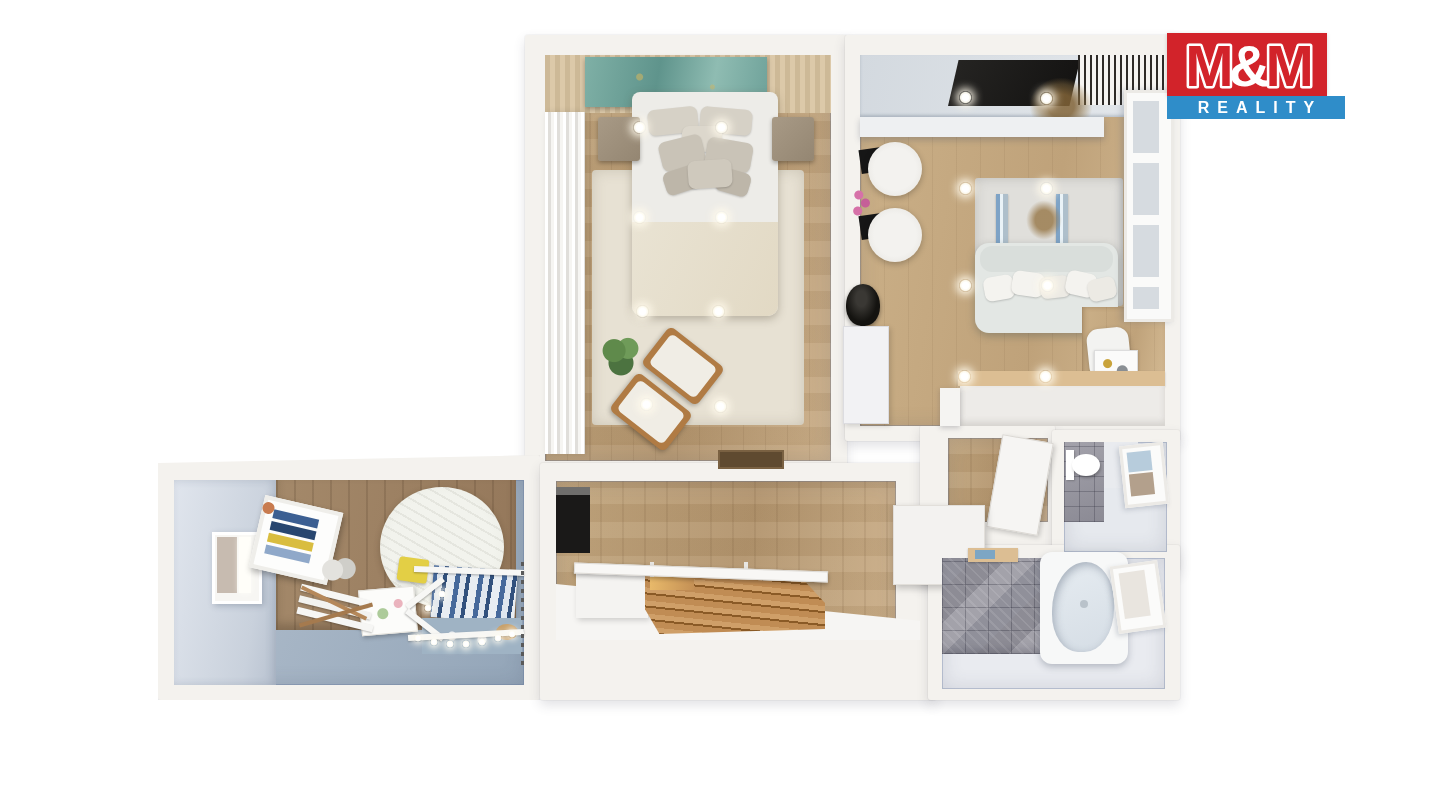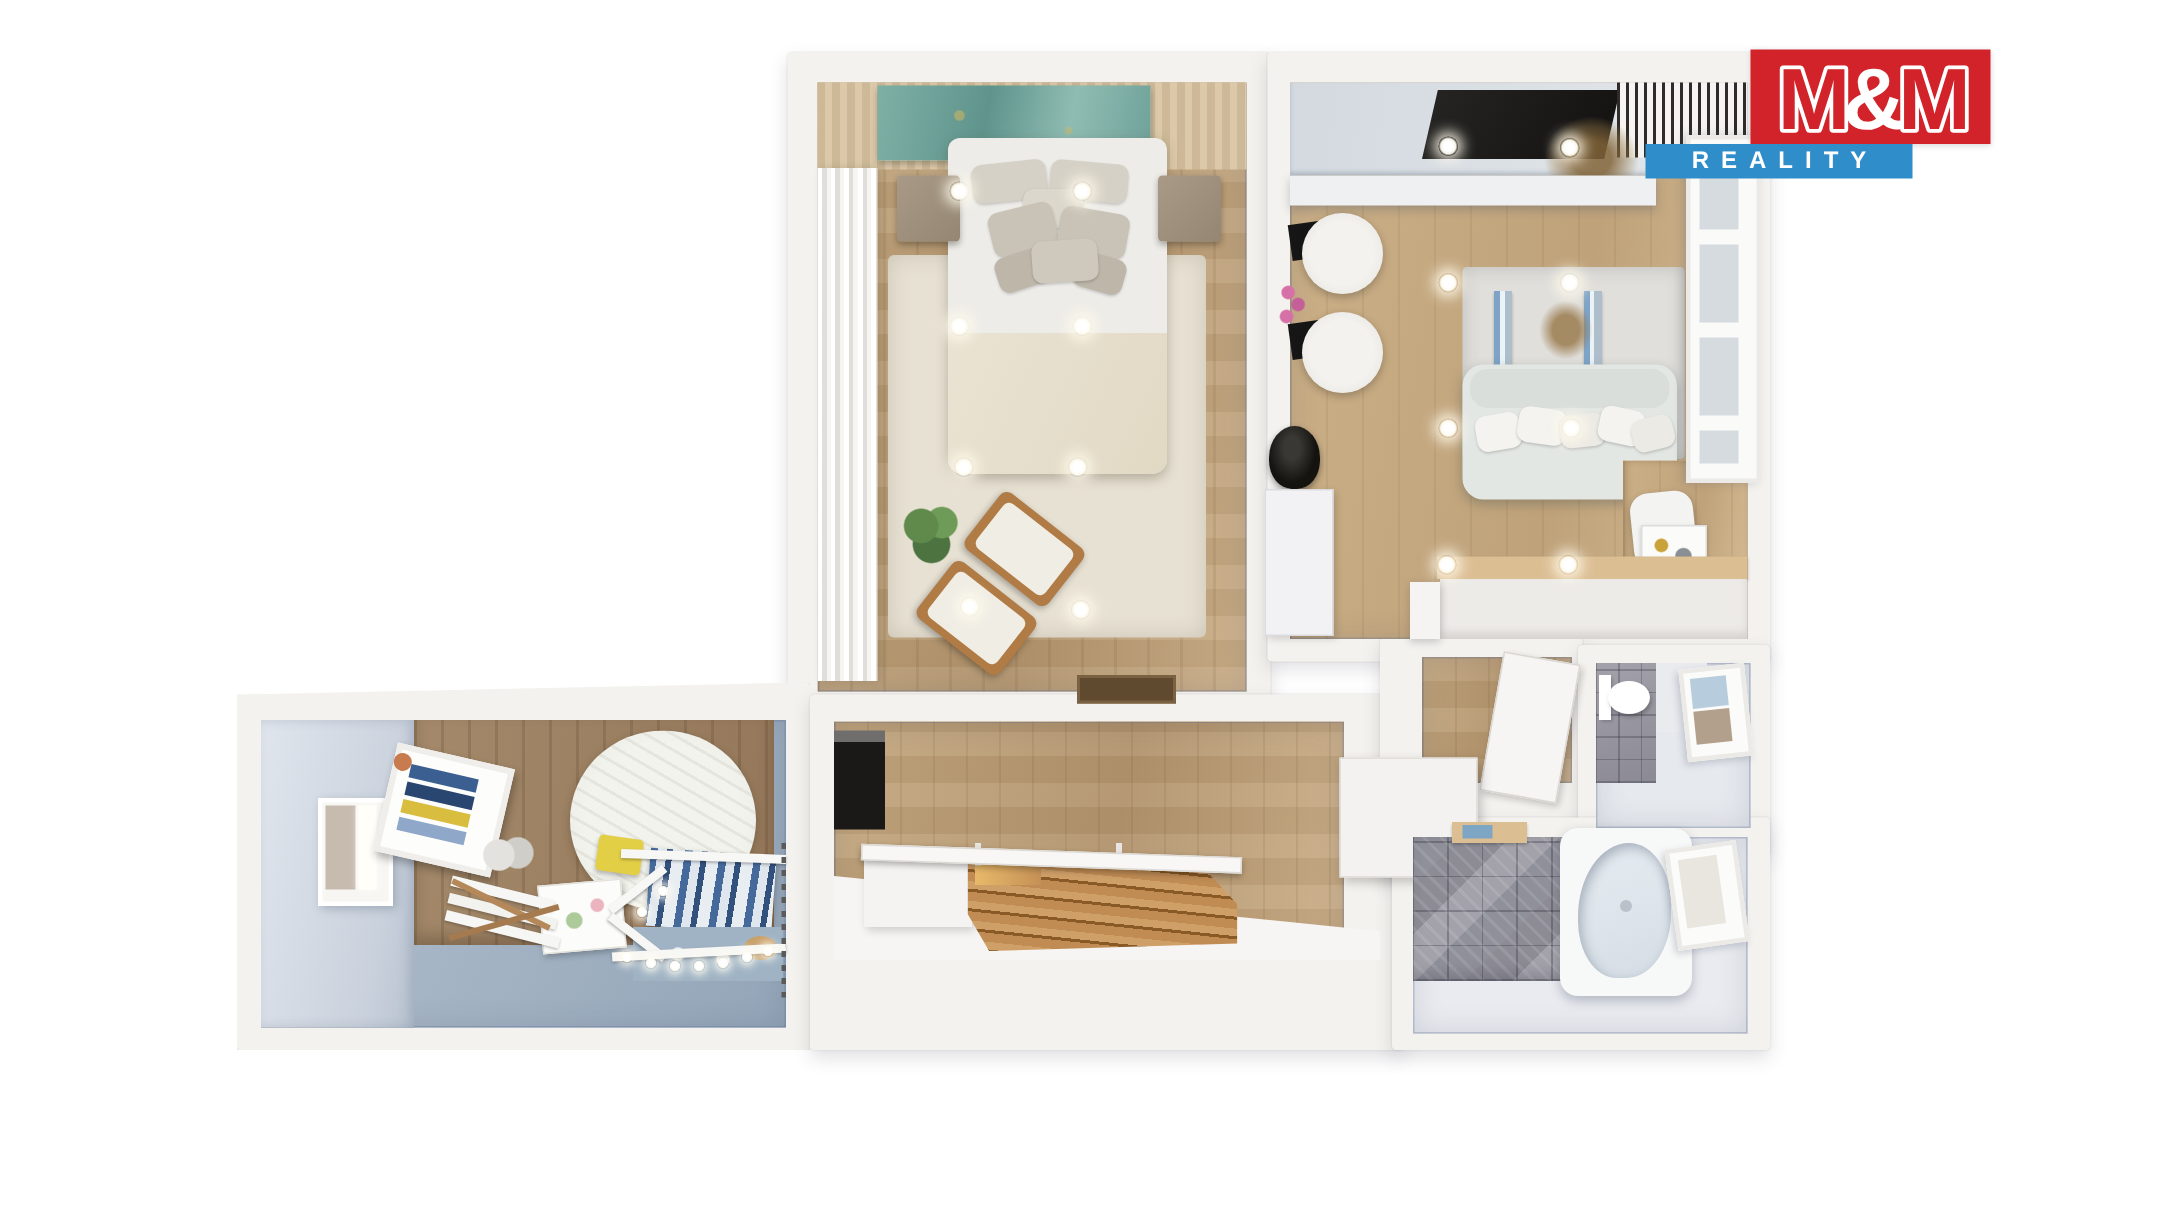--- a/index.html
+++ b/index.html
@@ -232,17 +232,17 @@
   <div class="glow glow-s" style="left:424px;top:604px;"></div>
   <div class="abs dashcut" style="left:521px;top:560px;width:3px;height:105px;"></div>
 
   <div class="logo-red" style="left:1167px;top:33px;width:160px;height:63px;text-decoration:underline;">
     <svg viewBox="0 0 160 63" width="160" height="63" aria-hidden="true">
       <text x="80" y="53" text-anchor="middle" font-family="Liberation Sans, sans-serif" font-weight="bold" font-size="58" letter-spacing="-5">
         <tspan class="logo-m">M</tspan><tspan class="logo-amp">&amp;</tspan><tspan class="logo-m">M</tspan>
       </text>
     </svg>
   </div>
-  <div class="logo-blue" style="left:1097px;top:96px;width:178px;height:23px;">
+  <div class="logo-blue" style="left:1167px;top:96px;width:178px;height:23px;">
     <span>REALITY</span>
   </div>
 
 </div>
 
 </body></html>

